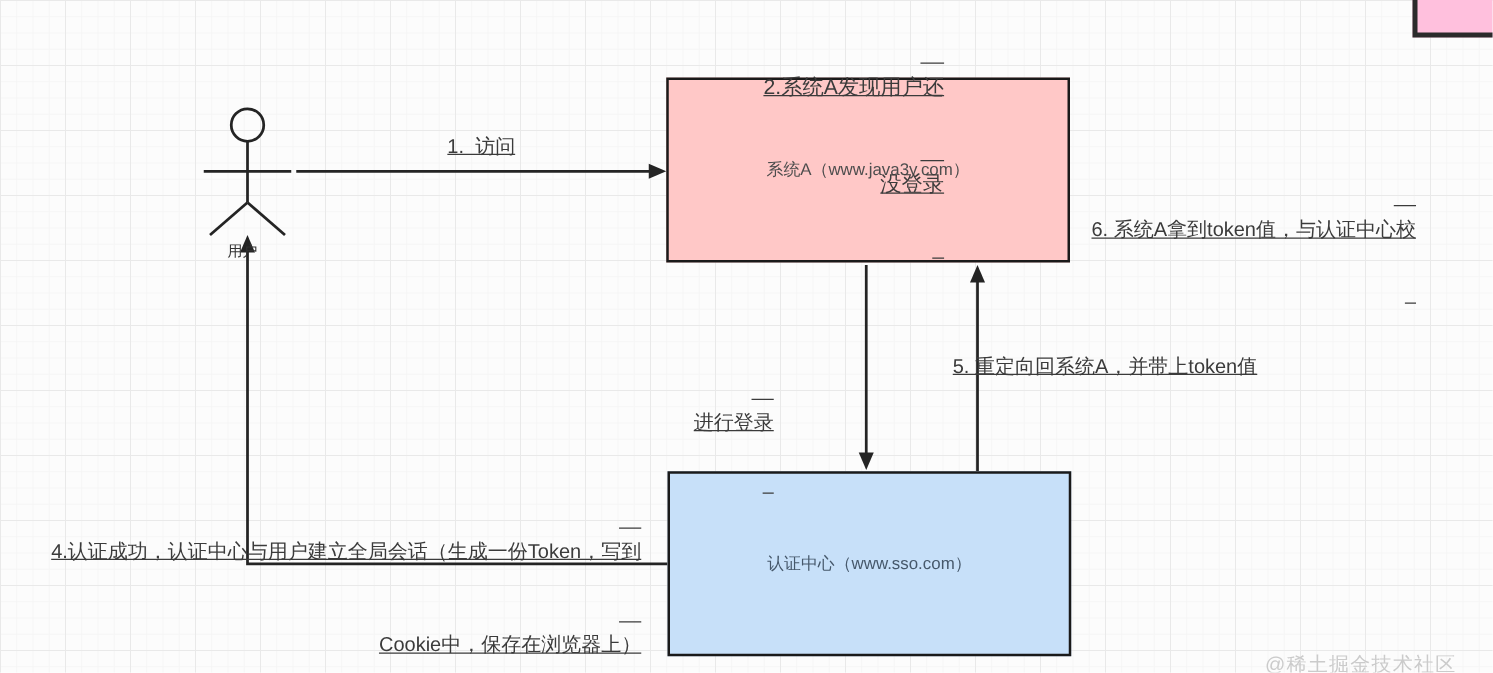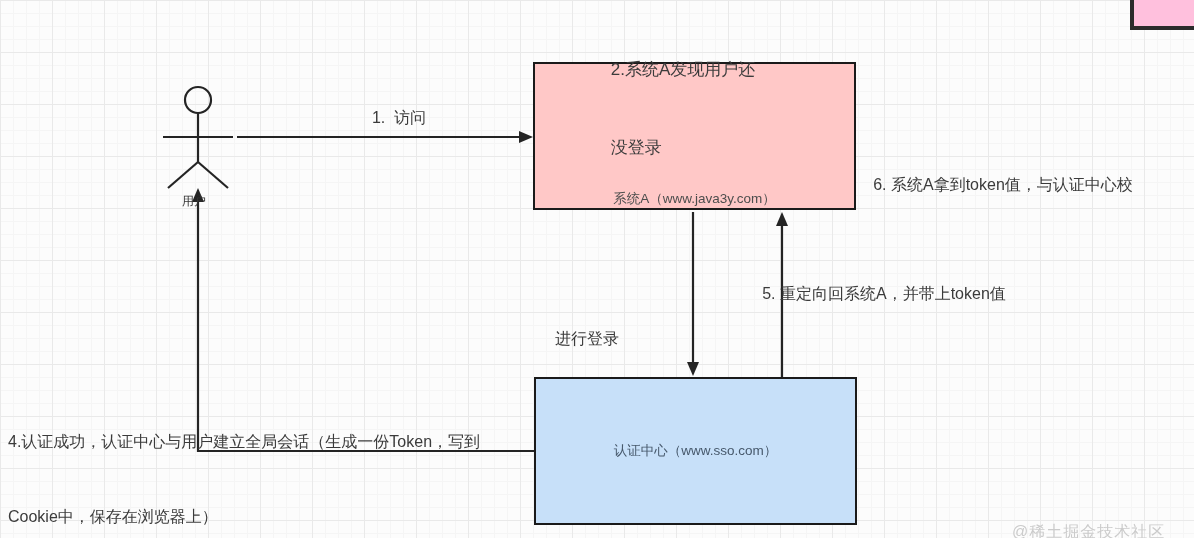--- a/index.html
+++ b/index.html
@@ -33,21 +33,20 @@
     align-items: center;
     justify-content: center;
     font-size: 13.5px;
     text-align: center;
   }
   .box-a {
     left: 533px; top: 62px;
     width: 323px; height: 148px;
     background: #ffc8c7;
     color: #4d4d4d;
-    align-items: flex-end;
   }
   .box-sso {
     left: 534px; top: 377px;
     width: 323px; height: 148px;
     background: #c7e0f9;
     color: #46586b;
     align-items: center;
   }
   .corner-box {
     position: absolute;
@@ -55,24 +54,25 @@
     width: 110px; height: 44px;
     background: #ffc0dd;
     border: 4px solid #2b2b2b;
   }
 
   .lbl {
     position: absolute;
     color: #3b3b3b;
     font-size: 16px;
     line-height: 25px;
-    text-align: left;
+    text-align: right;
     white-space: pre;
+    text-decoration: underline;
   }
-  .lbl-step1 { left: 399px; top: 105px; transform: translateX(-50%); }
+  .lbl-step1 { left: 385px; top: 105px; transform: translateX(-50%); }
   .lbl-step2 { left: 683px; top: 5px;  transform: translateX(-50%); font-size: 17px; line-height: 26px; }
   .lbl-step3 { left: 587px; top: 276px; transform: translateX(-50%); }
   .lbl-step4 { left: 8px;   top: 379px; width: 505px; }
   .lbl-step5 { left: 884px; top: 281px; transform: translateX(-50%); }
   .lbl-step6 { left: 1003px; top: 120px; transform: translateX(-50%); line-height: 26px; }
 
   .lbl-user {
     position: absolute;
     left: 194px; top: 193px;
     transform: translateX(-50%);

